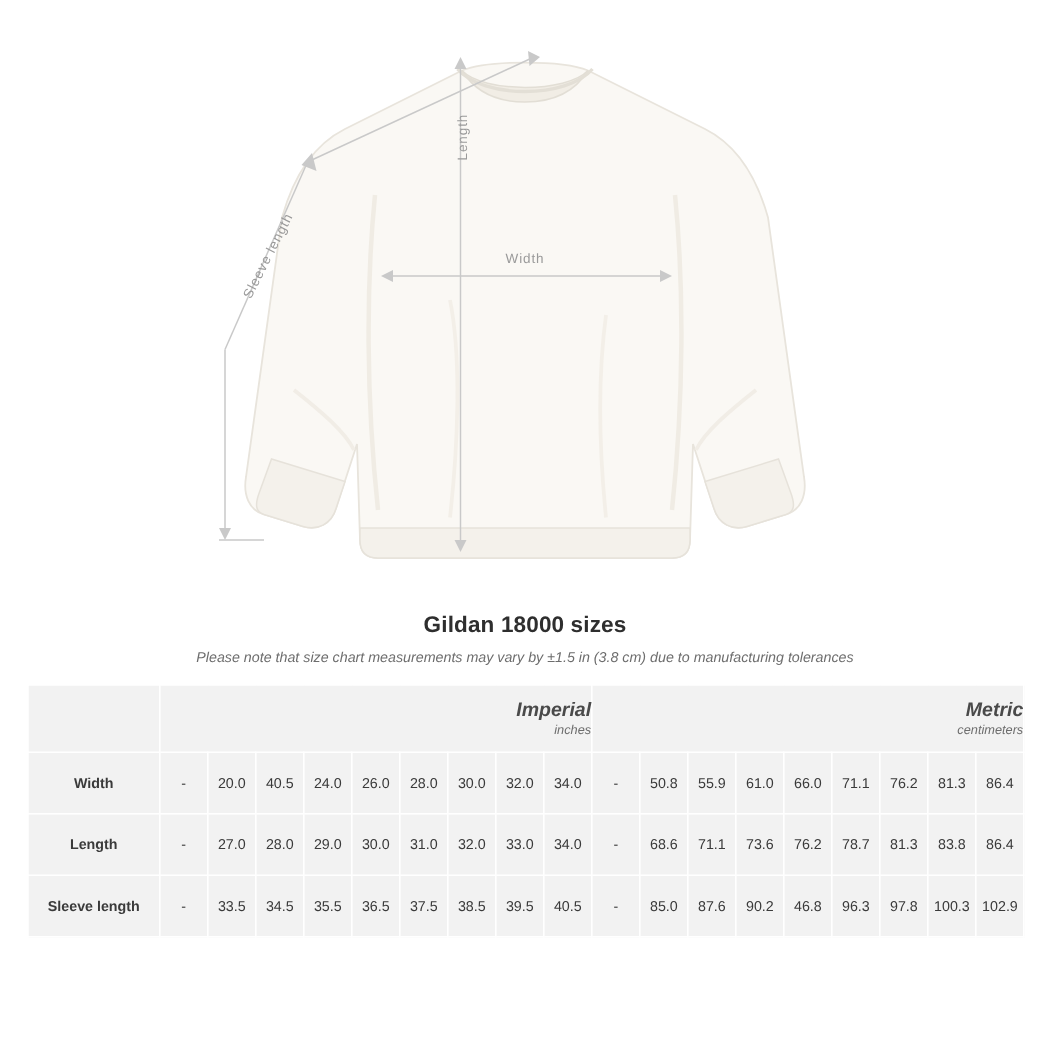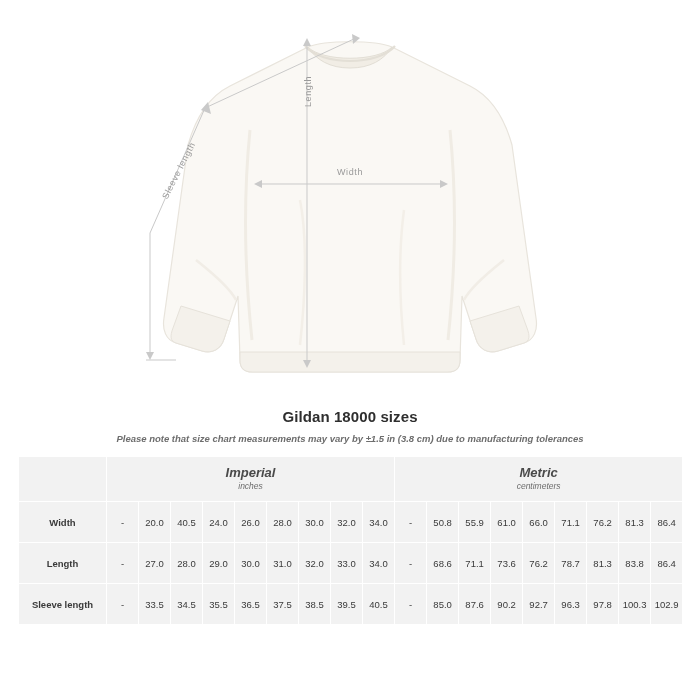--- a/index.html
+++ b/index.html
@@ -67,21 +67,20 @@
     font-weight: bold;
     color: #2e2e2e;
     margin: 0;
     letter-spacing: 0.1px;
   }
   .chart-note {
     font-size: 9.5px;
     font-style: italic;
     color: #6d6d6d;
     margin: 8px 0 0 0;
-    font-weight: bold;
   }
 
   
   .table-wrap {
     position: absolute;
     left: 18px;
     top: 456px;
     width: 664px;
   }
   table.size-table {
@@ -95,20 +94,21 @@
     text-align: center;
     vertical-align: middle;
     font-size: 9.5px;
     color: #3a3a3a;
     background: #f2f2f2;
     padding: 0;
     height: 40px;
   }
   tr.unit-row td {
     height: 44px;
+    text-align: right;
   }
   .unit-name {
     font-size: 13px;
     font-style: italic;
     font-weight: bold;
     color: #4a4a4a;
     line-height: 15px;
   }
   .unit-sub {
     font-size: 8.5px;
@@ -291,21 +291,21 @@
           <td class="val">35.5</td>
           <td class="val">36.5</td>
           <td class="val">37.5</td>
           <td class="val">38.5</td>
           <td class="val">39.5</td>
           <td class="val">40.5</td>
           <td class="val">-</td>
           <td class="val">85.0</td>
           <td class="val">87.6</td>
           <td class="val">90.2</td>
-          <td class="val">92.7</td>
+          <td class="val">46.8</td>
           <td class="val">96.3</td>
           <td class="val">97.8</td>
           <td class="val">100.3</td>
           <td class="val">102.9</td>
         </tr>
       </tbody>
     </table>
   </div>
 </div>
 

